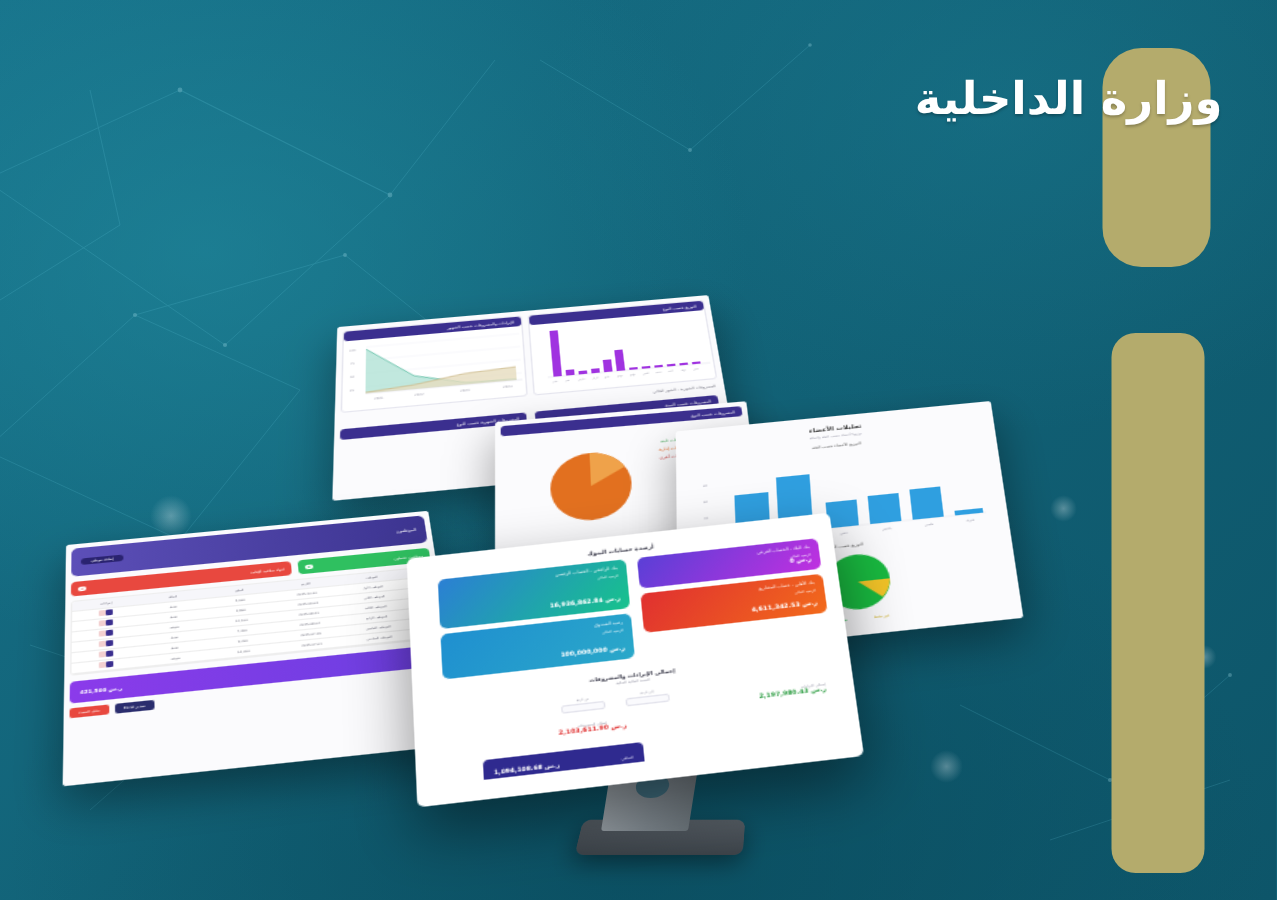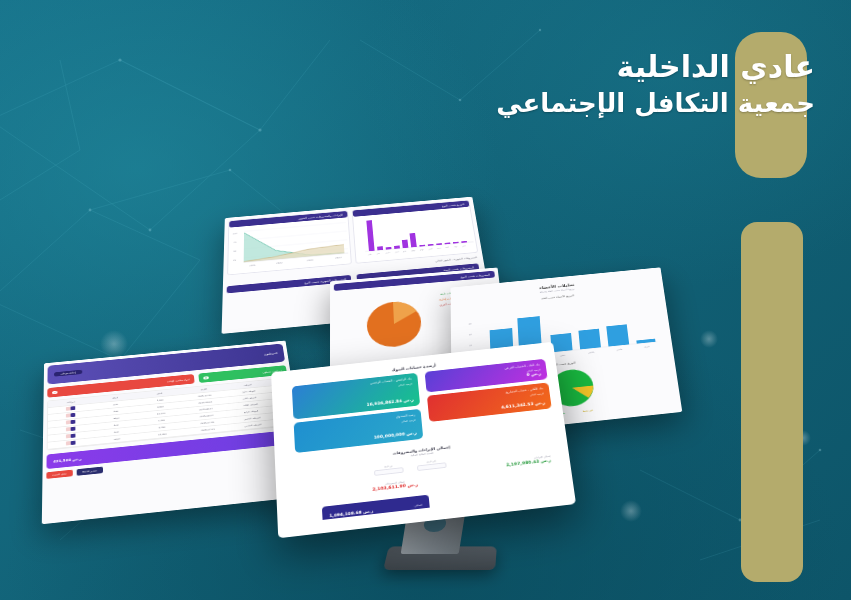--- a/index.html
+++ b/index.html
@@ -159,22 +159,21 @@
   <div class="bokeh" style="left:100px;top:330px;width:28px;height:28px;"></div>
   <div class="bokeh" style="left:620px;top:500px;width:22px;height:22px;"></div>
   <div class="bokeh" style="left:700px;top:330px;width:18px;height:18px;"></div>
   <div class="bokeh" style="left:795px;top:430px;width:16px;height:16px;"></div>
 </div>
 
 <div id="goldplate"></div>
 <div id="goldbar"></div>
 
 <div id="title">
-  <div class="ar1">عادي الداخلية</div>
-  <div class="ar2">جمعية التكافل الإجتماعي</div>
+  <div class="ar1">وزارة الداخلية</div>
 </div>
 
 <div class="screen" id="screenA">
   <div class="screen-inner" style="padding:4px;">
 
     <div style="position:absolute;left:4px;top:4px;width:130px;height:74px;border:1px solid #e6e6ef;border-radius:3px;background:#fff;">
       <div class="panel-head" style="height:9px;">
         <span class="lbl">الإيرادات والمصروفات حسب الشهور</span>
       </div>
       <svg viewBox="0 0 130 60" style="position:absolute;left:0;top:10px;width:130px;height:60px;">

